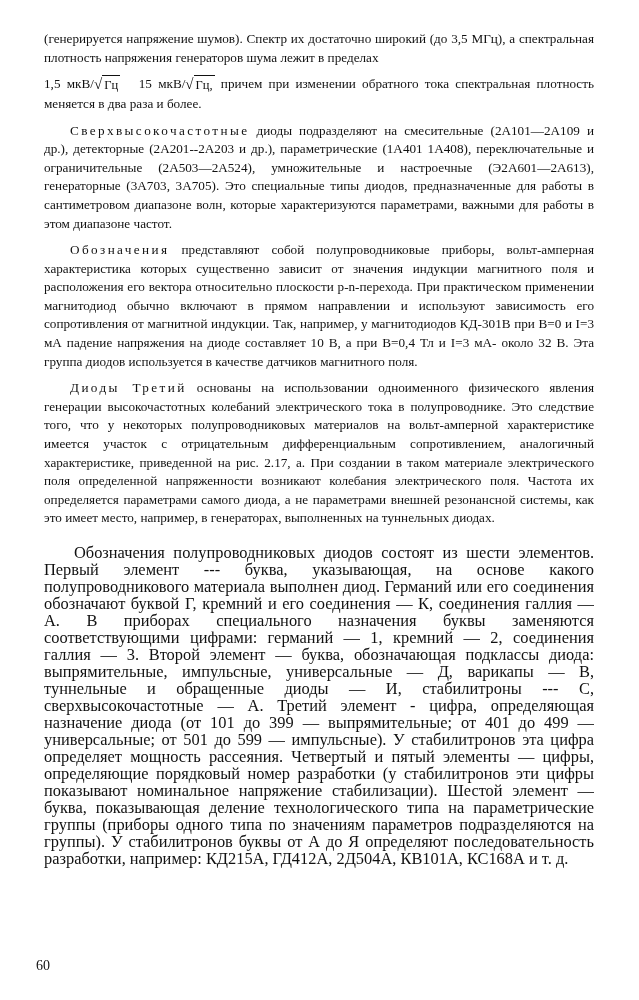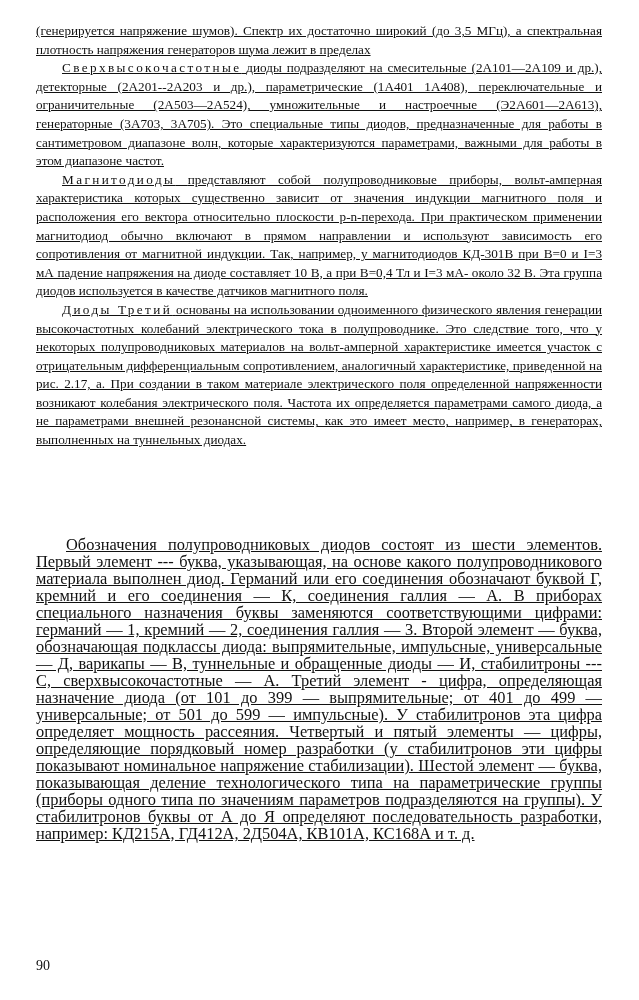--- a/index.html
+++ b/index.html
@@ -23,27 +23,26 @@
     padding: 0;
     box-sizing: border-box;
   }
   .text-block {
     position: absolute;
     left: 36px;
     top: 22px;
     width: 566px;
   }
   p {
-    margin: 0;
+    margin: 8px;
     text-align: justify;
     text-justify: inter-word;
     font-size: 13.2px;
     line-height: 18.6px;
     hyphens: none;
-    text-decoration: underline;
   }
   p.small {
     font-size: 13.2px;
     line-height: 18.6px;
   }
   p.indent {
     text-indent: 26px;
   }
   
   .big-block {
@@ -87,37 +86,40 @@
 </style>
 </head>
 <body>
 
 <div class="page">
 
   <div class="text-block">
 
     <p class="small">(генерируется напряжение шумов). Спектр их достаточно широкий (до 3,5 МГц), а спектральная плотность напряжения генераторов шума лежит в пределах</p>
 
+    <p class="small">
+      <span>1,5 мкВ/</span><span class="sqrt"><span class="radical">√</span><span class="under">Гц</span></span>&nbsp;&nbsp;&nbsp;<span>15 мкВ/</span><span class="sqrt"><span class="radical">√</span><span class="under">Гц,</span></span><span> причем при изменении обратного тока спектральная плотность меняется в два раза и более.</span>
+    </p>
 
     <p class="small indent">
       <span class="spaced">Сверхвысокочастотные</span>
       <span>диоды подразделяют на смесительные (2А101—2А109 и др.), детекторные (2А201--2А203 и др.), параметрические (1А401  1А408), переключательные и ограничительные (2А503—2А524), умножительные и настроечные (Э2А601—2А613), генераторные (3А703, 3А705). Это специальные типы диодов, предназначенные для работы в сантиметровом диапазоне волн, которые характеризуются параметрами, важными для работы в этом диапазоне частот.</span>
     </p>
 
     <p class="small indent">
-      <span class="spaced">Магнитодиоды</span>
+      <span class="spaced">Обозначения</span>
       <span>представляют собой полупроводниковые приборы, вольт-амперная характеристика которых существенно зависит от значения индукции магнитного поля и расположения его вектора относительно плоскости р-n-перехода. При практическом применении магнитодиод обычно включают в прямом направлении и используют зависимость его сопротивления от магнитной индукции. Так, например, у магнитодиодов КД-301В при B=0 и I=3 мА падение напряжения на диоде составляет 10 В, а при B=0,4 Тл и I=3 мА- около 32 В. Эта группа диодов используется в качестве датчиков магнитного поля.</span>
     </p>
 
     <p class="small indent">
       <span class="spaced">Диоды Третий</span>
       <span>основаны на использовании одноименного физического явления генерации высокочастотных колебаний электрического тока в полупроводнике. Это следствие того, что у некоторых полупроводниковых материалов на вольт-амперной характеристике имеется участок с отрицательным дифференциальным сопротивлением, аналогичный характеристике, приведенной на рис. 2.17, а. При создании в таком материале электрического поля определенной напряженности возникают колебания электрического поля. Частота их определяется параметрами самого диода, а не параметрами внешней резонансной системы, как это имеет место, например, в генераторах, выполненных на туннельных диодах.</span>
     </p>
 
   </div>
 
   <div class="big-block">
     <p class="indent">Обозначения полупроводниковых диодов состоят из шести элементов. Первый элемент --- буква, указывающая, на основе какого полупроводникового материала выполнен диод. Германий или его соединения обозначают буквой Г, кремний и его соединения — К, соединения галлия — А. В приборах специального назначения буквы заменяются соответствующими цифрами: германий — 1, кремний — 2, соединения галлия — 3. Второй элемент — буква, обозначающая подклассы диода: выпрямительные, импульсные, универсальные — Д, варикапы — В, туннельные и обращенные диоды — И, стабилитроны --- С, сверхвысокочастотные — А. Третий элемент - цифра, определяющая назначение диода (от 101 до 399 — выпрямительные; от 401 до 499 — универсальные; от 501 до 599 — импульсные). У стабилитронов эта цифра определяет мощность рассеяния. Четвертый и пятый элементы — цифры, определяющие порядковый номер разработки (у стабилитронов эти цифры показывают номинальное напряжение стабилизации). Шестой элемент — буква, показывающая деление технологического типа на параметрические группы (приборы одного типа по значениям параметров подразделяются на группы). У стабилитронов буквы от А до Я определяют последовательность разработки, например: КД215А, ГД412А, 2Д504А, КВ101А, КС168А и т. д.</p>
   </div>
 
-  <div class="page-number">90</div>
+  <div class="page-number">60</div>
 
 </div>
 
 </body></html>

